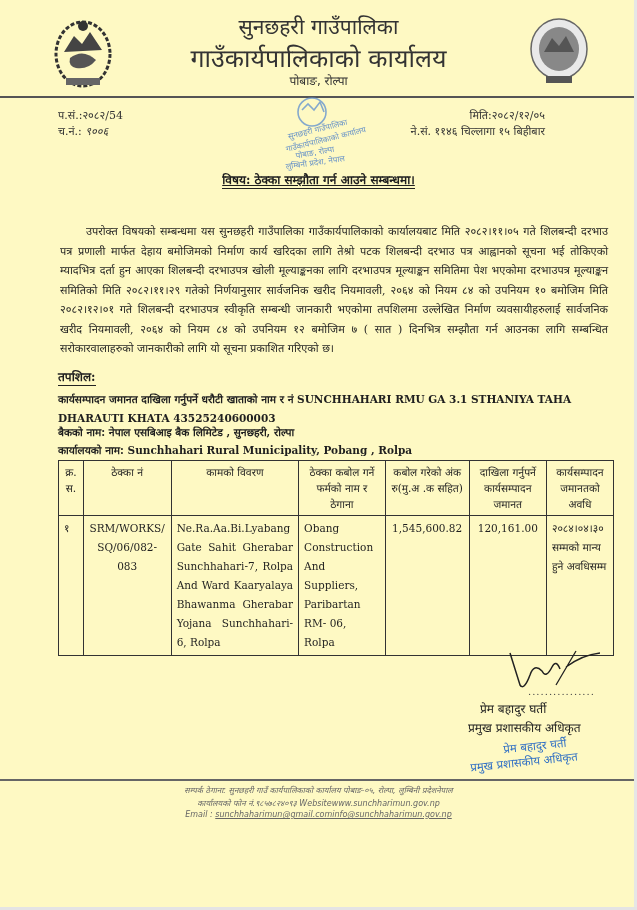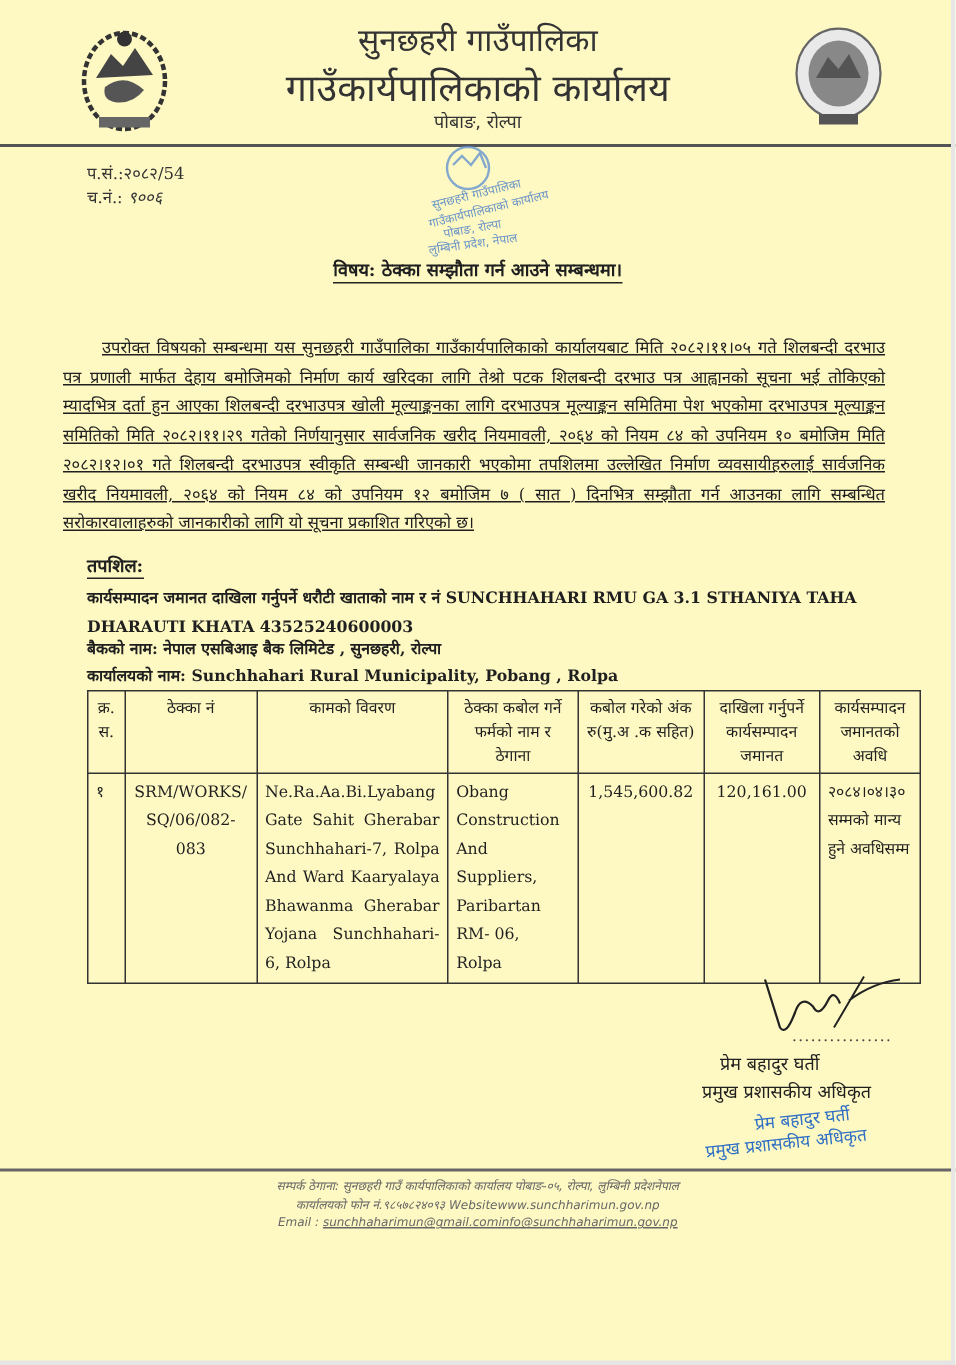--- a/index.html
+++ b/index.html
@@ -11,23 +11,23 @@
   .head-l1{top:12px;font-size:21px;}
   .head-l2{top:40px;font-size:25px;}
   .head-l3{top:72px;font-size:12px;}
   .rule{position:absolute;left:0;top:96px;width:637px;height:2px;background:#555;}
   .ref{position:absolute;font-size:11px;line-height:16px;color:#333;}
   .ref-left{left:58px;top:108px;}
   .ref-right{right:92px;top:108px;text-align:right;}
   .handwrite{font-family:"DejaVu Sans","Liberation Sans",sans-serif;font-style:italic;}
   .stamp{position:absolute;left:250px;top:94px;width:120px;height:82px;}
   .subject{position:absolute;left:0;width:637px;top:171px;text-align:center;font-size:12px;font-weight:bold;}
-  .subject span{border-bottom:1px solid #222;padding-bottom:1px;}
+  .subject span{border-bottom:1px solid #222;padding-bottom:1px;text-decoration:underline;}
   .addressee{position:absolute;left:58px;top:202px;font-size:11.5px;font-weight:bold;}
-  .body-para{position:absolute;left:42px;top:222px;width:548px;font-size:11px;line-height:19.5px;text-align:justify;text-indent:26px;text-decoration:underline;}
+  .body-para{position:absolute;left:60px;top:222px;width:548px;font-size:11px;line-height:19.5px;text-align:justify;text-indent:26px;}
   .section-label{position:absolute;left:58px;top:368px;font-size:12px;font-weight:bold;border-bottom:1px solid #222;}
   .info{position:absolute;left:58px;font-size:10.5px;font-weight:bold;width:550px;}
   .info1{top:390px;line-height:19px;}
   .info2{top:425px;}
   .info3{top:443px;}
   table.works{position:absolute;left:58px;top:460px;width:556px;border-collapse:collapse;font-size:10.5px;}
   table.works th,table.works td{border:1px solid #333;vertical-align:top;padding:3px 5px;font-weight:normal;}
   table.works th{text-align:center;line-height:16px;height:48px;}
   table.works td{line-height:19px;height:130px;}
   .c-sn{width:18px;}
@@ -94,20 +94,24 @@
       <path d="M52 16 L58 10 L64 16 L70 8 L74 18"></path>
     </g>
     <g fill="#4f82c8" font-family="DejaVu Sans, sans-serif" font-size="8" opacity="0.85">
       <text x="38" y="40" transform="rotate(-14 60 40)">सुनछहरी गाउँपालिका</text>
       <text x="36" y="52" transform="rotate(-14 60 52)">गाउँकार्यपालिकाको कार्यालय</text>
       <text x="46" y="62" transform="rotate(-10 60 62)">पोबाङ, रोल्पा</text>
       <text x="36" y="72" transform="rotate(-8 60 72)">लुम्बिनी प्रदेश, नेपाल</text>
     </g>
   </svg>
 
+  <div class="ref ref-right">
+    <div>मिति:२०८२/१२/०५</div>
+    <div>ने.सं. ११४६ चिल्लागा १५ बिहीबार</div>
+  </div>
 
   <div class="subject">
     <span>विषय: ठेक्का सम्झौता गर्न आउने सम्बन्धमा।</span>
   </div>
 
 
   <div class="body-para">उपरोक्त विषयको सम्बन्धमा यस सुनछहरी गाउँपालिका गाउँकार्यपालिकाको कार्यालयबाट मिति २०८२।११।०५ गते शिलबन्दी दरभाउ पत्र प्रणाली मार्फत देहाय बमोजिमको निर्माण कार्य खरिदका लागि तेश्रो पटक शिलबन्दी दरभाउ पत्र आह्वानको सूचना भई तोकिएको म्यादभित्र दर्ता हुन आएका शिलबन्दी दरभाउपत्र खोली मूल्याङ्कनका लागि दरभाउपत्र मूल्याङ्कन समितिमा पेश भएकोमा दरभाउपत्र मूल्याङ्कन समितिको मिति २०८२।११।२९ गतेको निर्णयानुसार सार्वजनिक खरीद नियमावली, २०६४ को नियम ८४ को उपनियम १० बमोजिम मिति २०८२।१२।०१ गते शिलबन्दी दरभाउपत्र स्वीकृति सम्बन्धी जानकारी भएकोमा तपशिलमा उल्लेखित निर्माण व्यवसायीहरुलाई सार्वजनिक खरीद नियमावली, २०६४ को नियम ८४ को उपनियम १२ बमोजिम ७ ( सात ) दिनभित्र सम्झौता गर्न आउनका लागि सम्बन्धित सरोकारवालाहरुको जानकारीको लागि यो सूचना प्रकाशित गरिएको छ।</div>
 
   <div class="section-label">तपशिल:</div>
 

